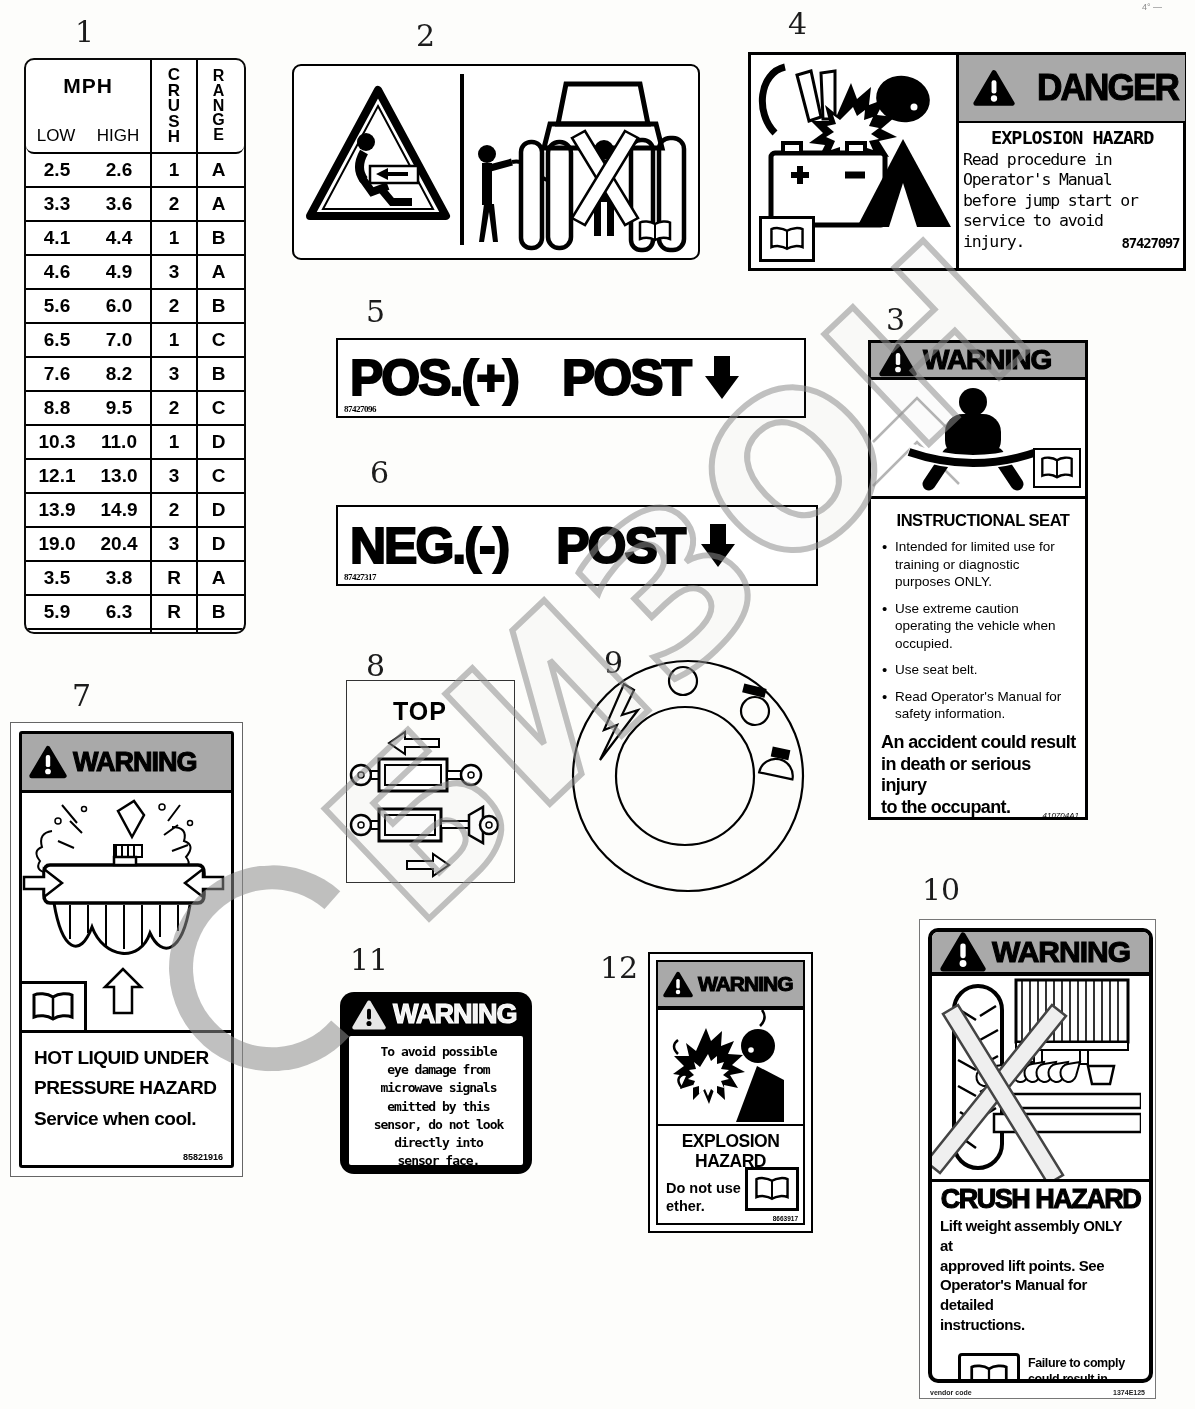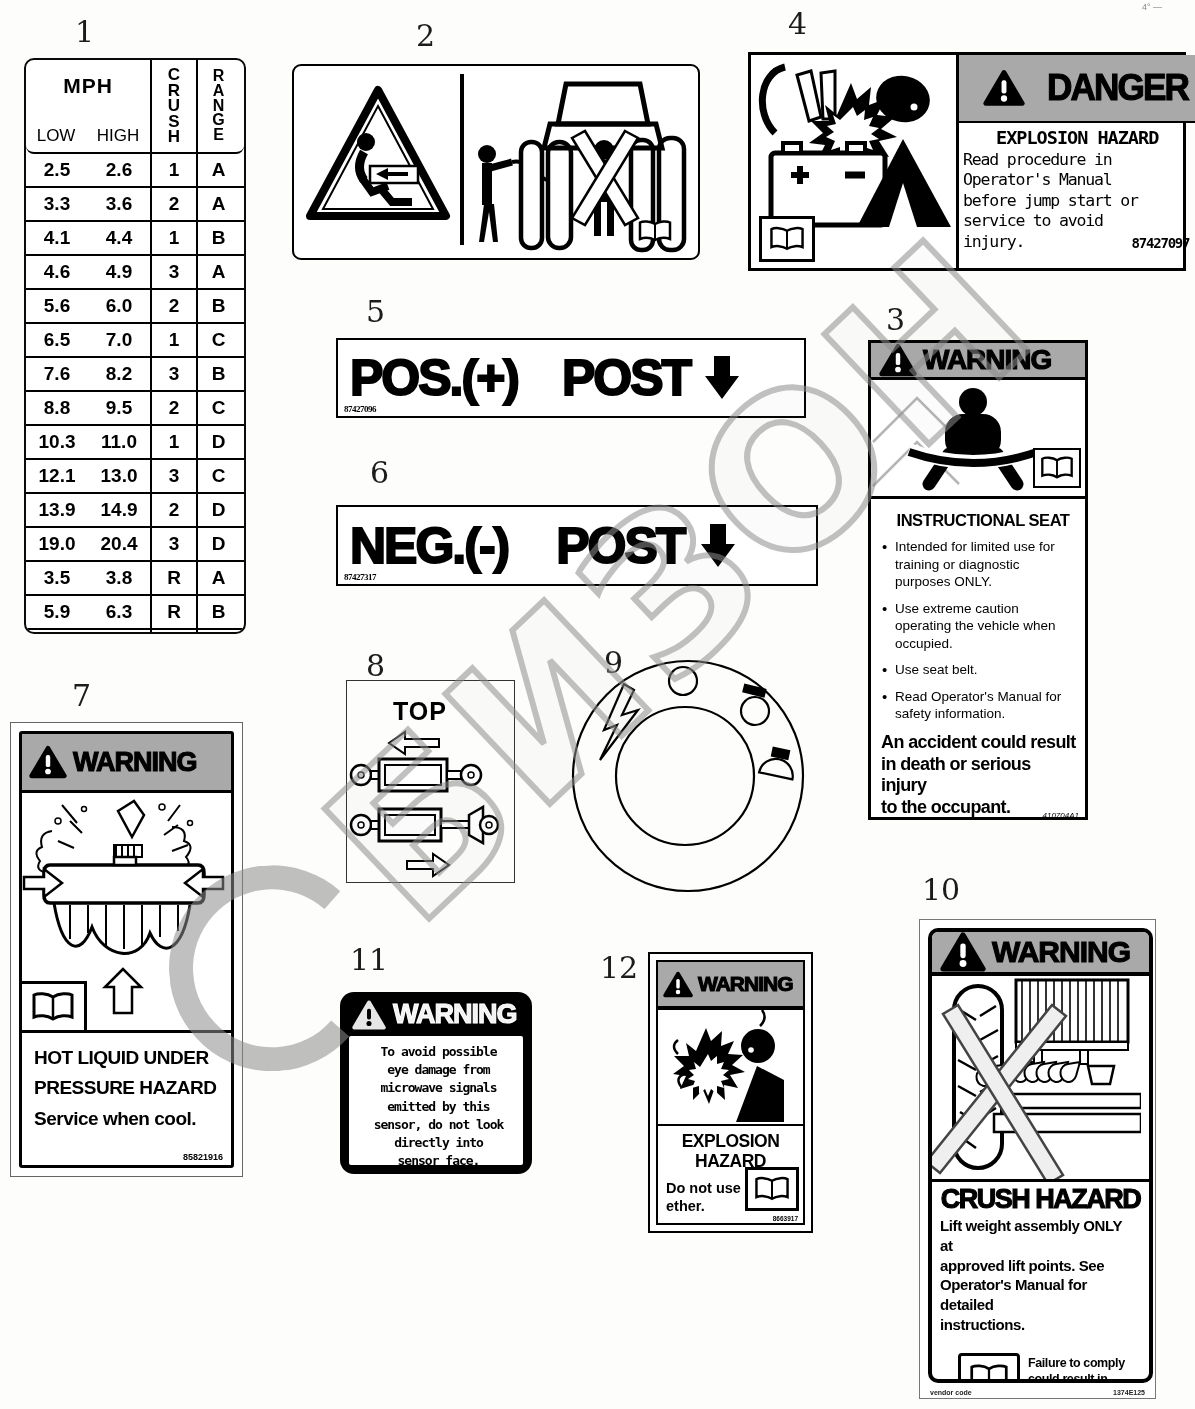--- a/index.html
+++ b/index.html
@@ -37,21 +37,21 @@
   .warn-word { font-weight:bold; letter-spacing:-1px; }
   .book-box { position:absolute; background:#fff; display:flex; align-items:center; justify-content:center; }
 
   
   .label2 { left:292px; top:64px; width:404px; height:192px; border:2.5px solid #000; border-radius:9px; }
 
   
   .label4 { left:748px; top:52px; width:432px; height:213px; border:3.5px solid #000; display:flex; }
   .l4-art { position:relative; width:208px; }
   .l4-panel { flex:1; border-left:3px solid #000; display:flex; flex-direction:column; }
-  .l4-head { height:66px; border-bottom:2px solid #000; padding-left:24px; gap:22px; }
+  .l4-head { height:66px; border-bottom:2px solid #000; padding-left:14px; gap:22px; }
   .l4-head .warn-word { font-size:37px; letter-spacing:-2px; transform:scaleX(.95); transform-origin:left; }
   .l4-title { font-family:"DejaVu Sans Mono", monospace; font-weight:bold; font-size:18.5px;
               text-align:center; padding-top:4px; letter-spacing:-1px; }
   .l4-body { font-family:"DejaVu Sans Mono", monospace; font-size:16.5px; line-height:1.24;
              padding:2px 0 0 4px; letter-spacing:-1.2px; }
   .l4-last { display:flex; justify-content:space-between; font-family:"DejaVu Sans Mono", monospace;
              font-size:16.5px; padding:0 6px 0 4px; letter-spacing:-1.2px; }
   .l4-last .pn { font-weight:bold; font-size:14px; padding-top:3px; }
 
   

